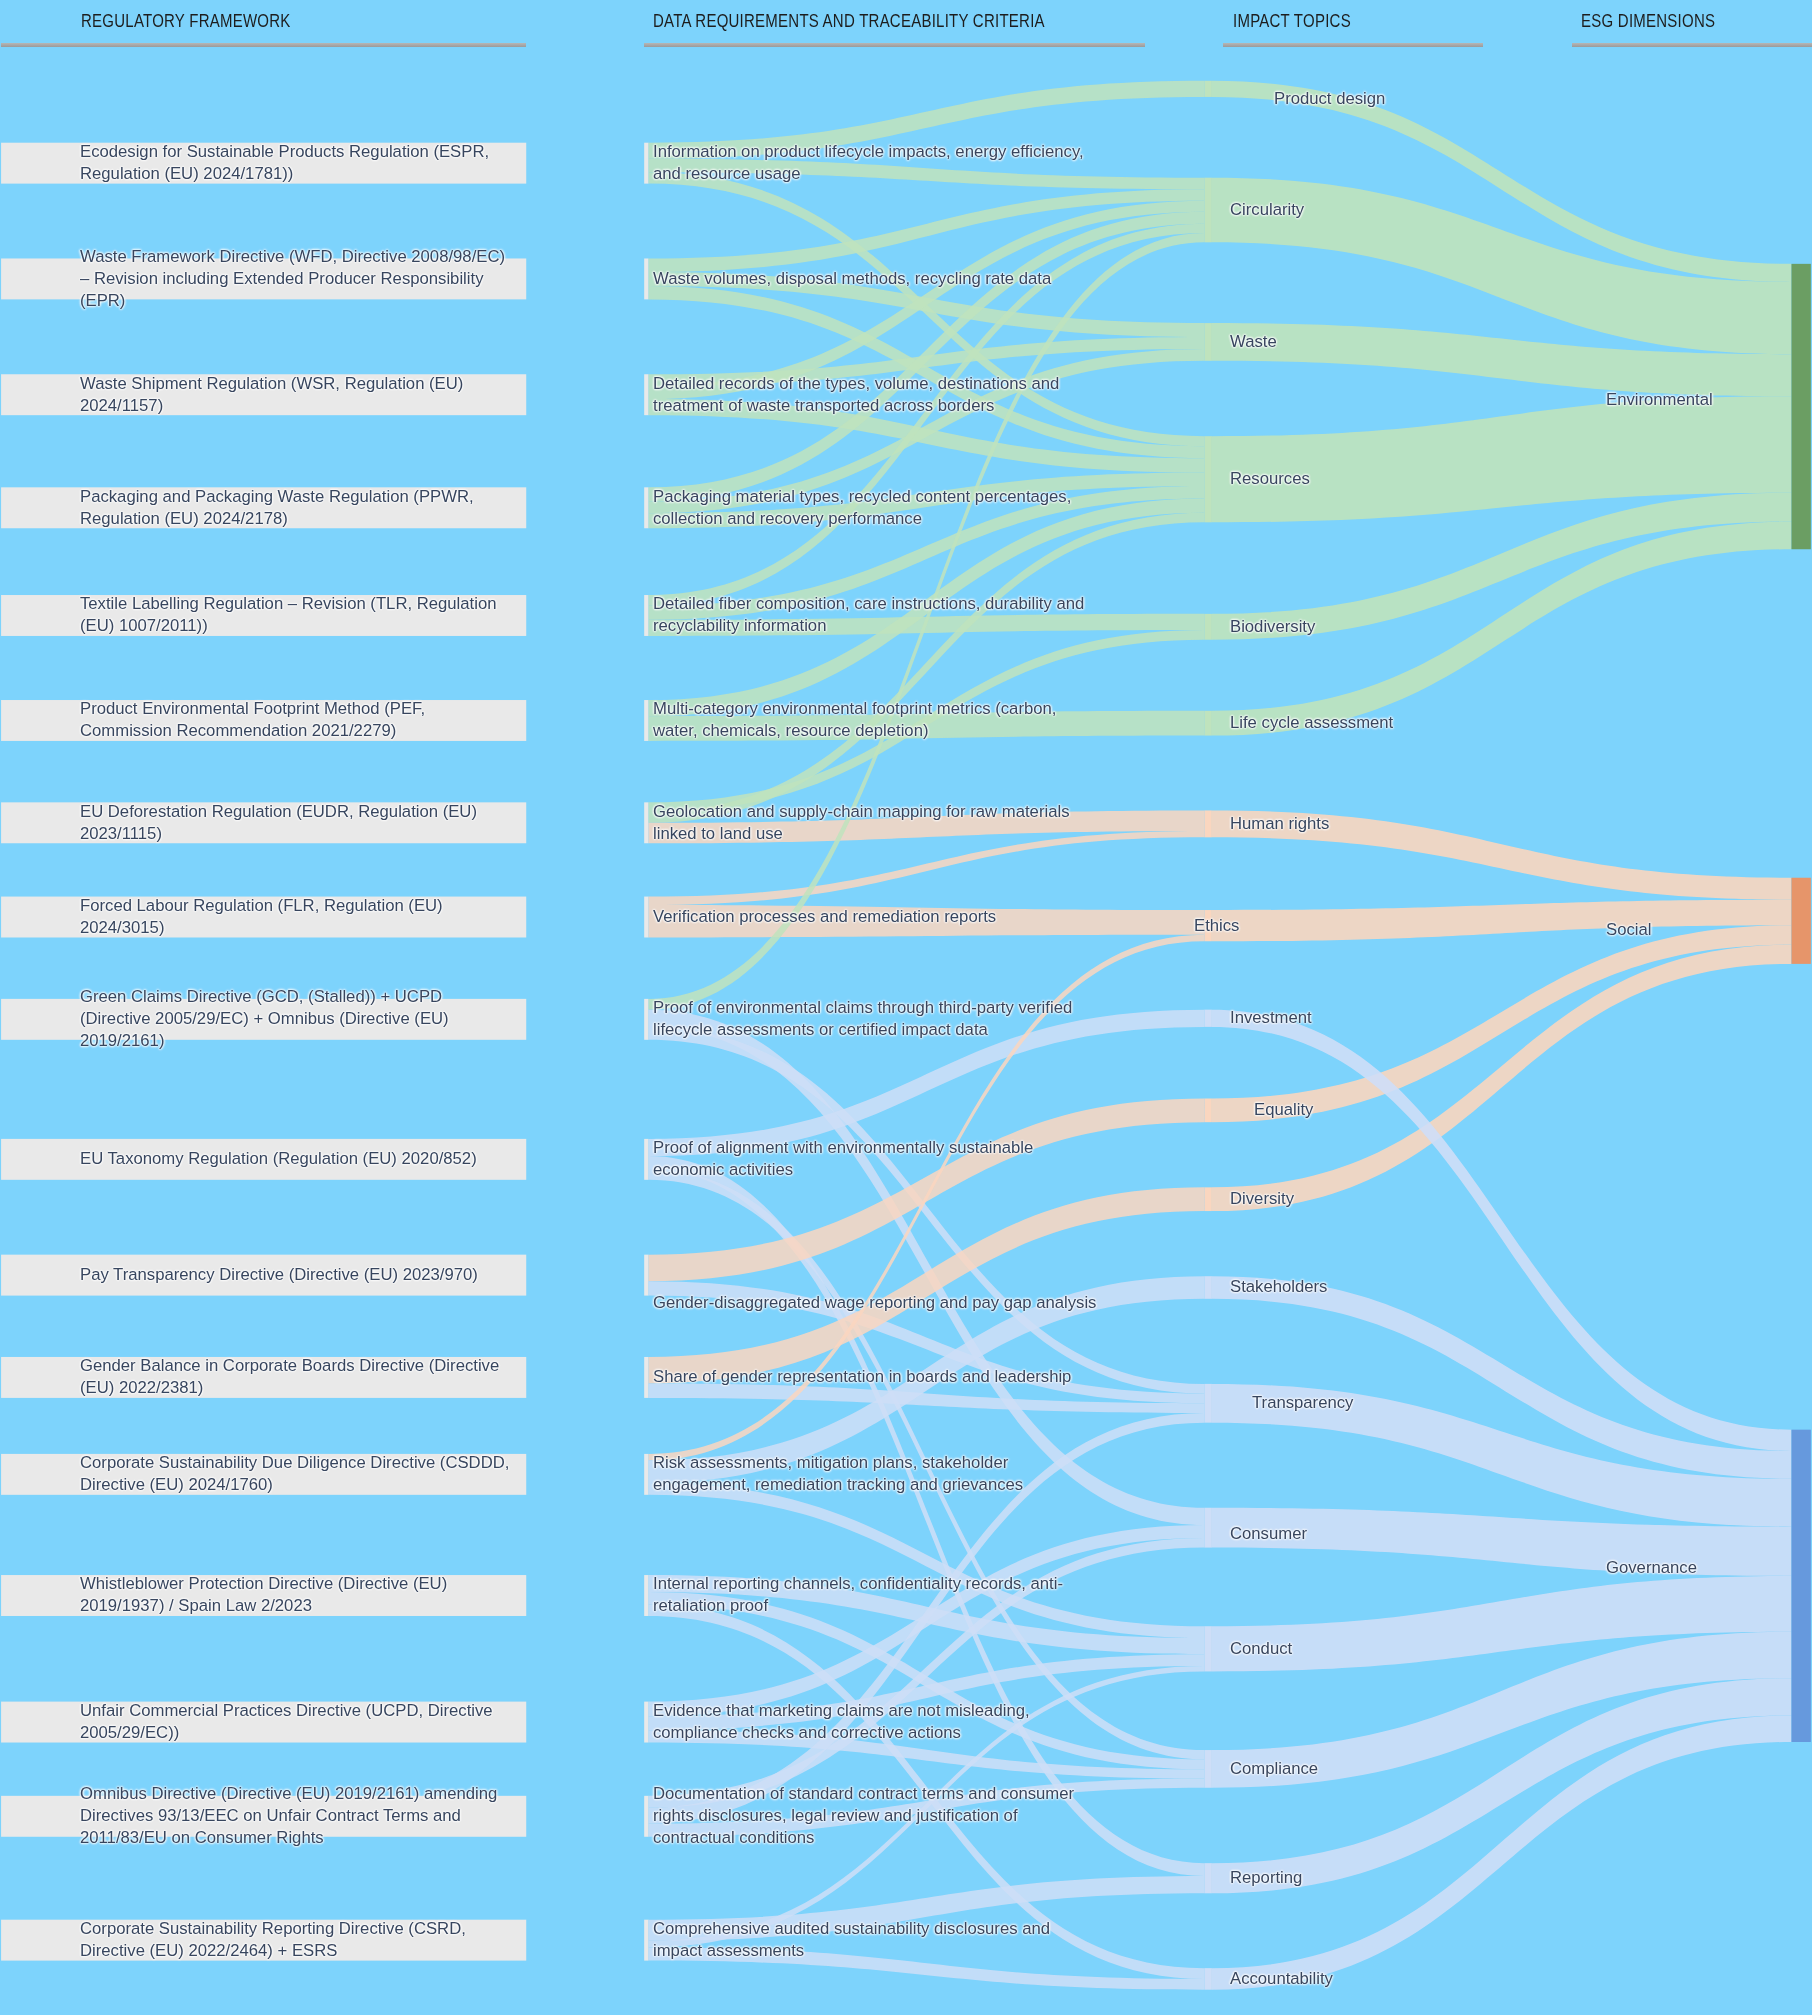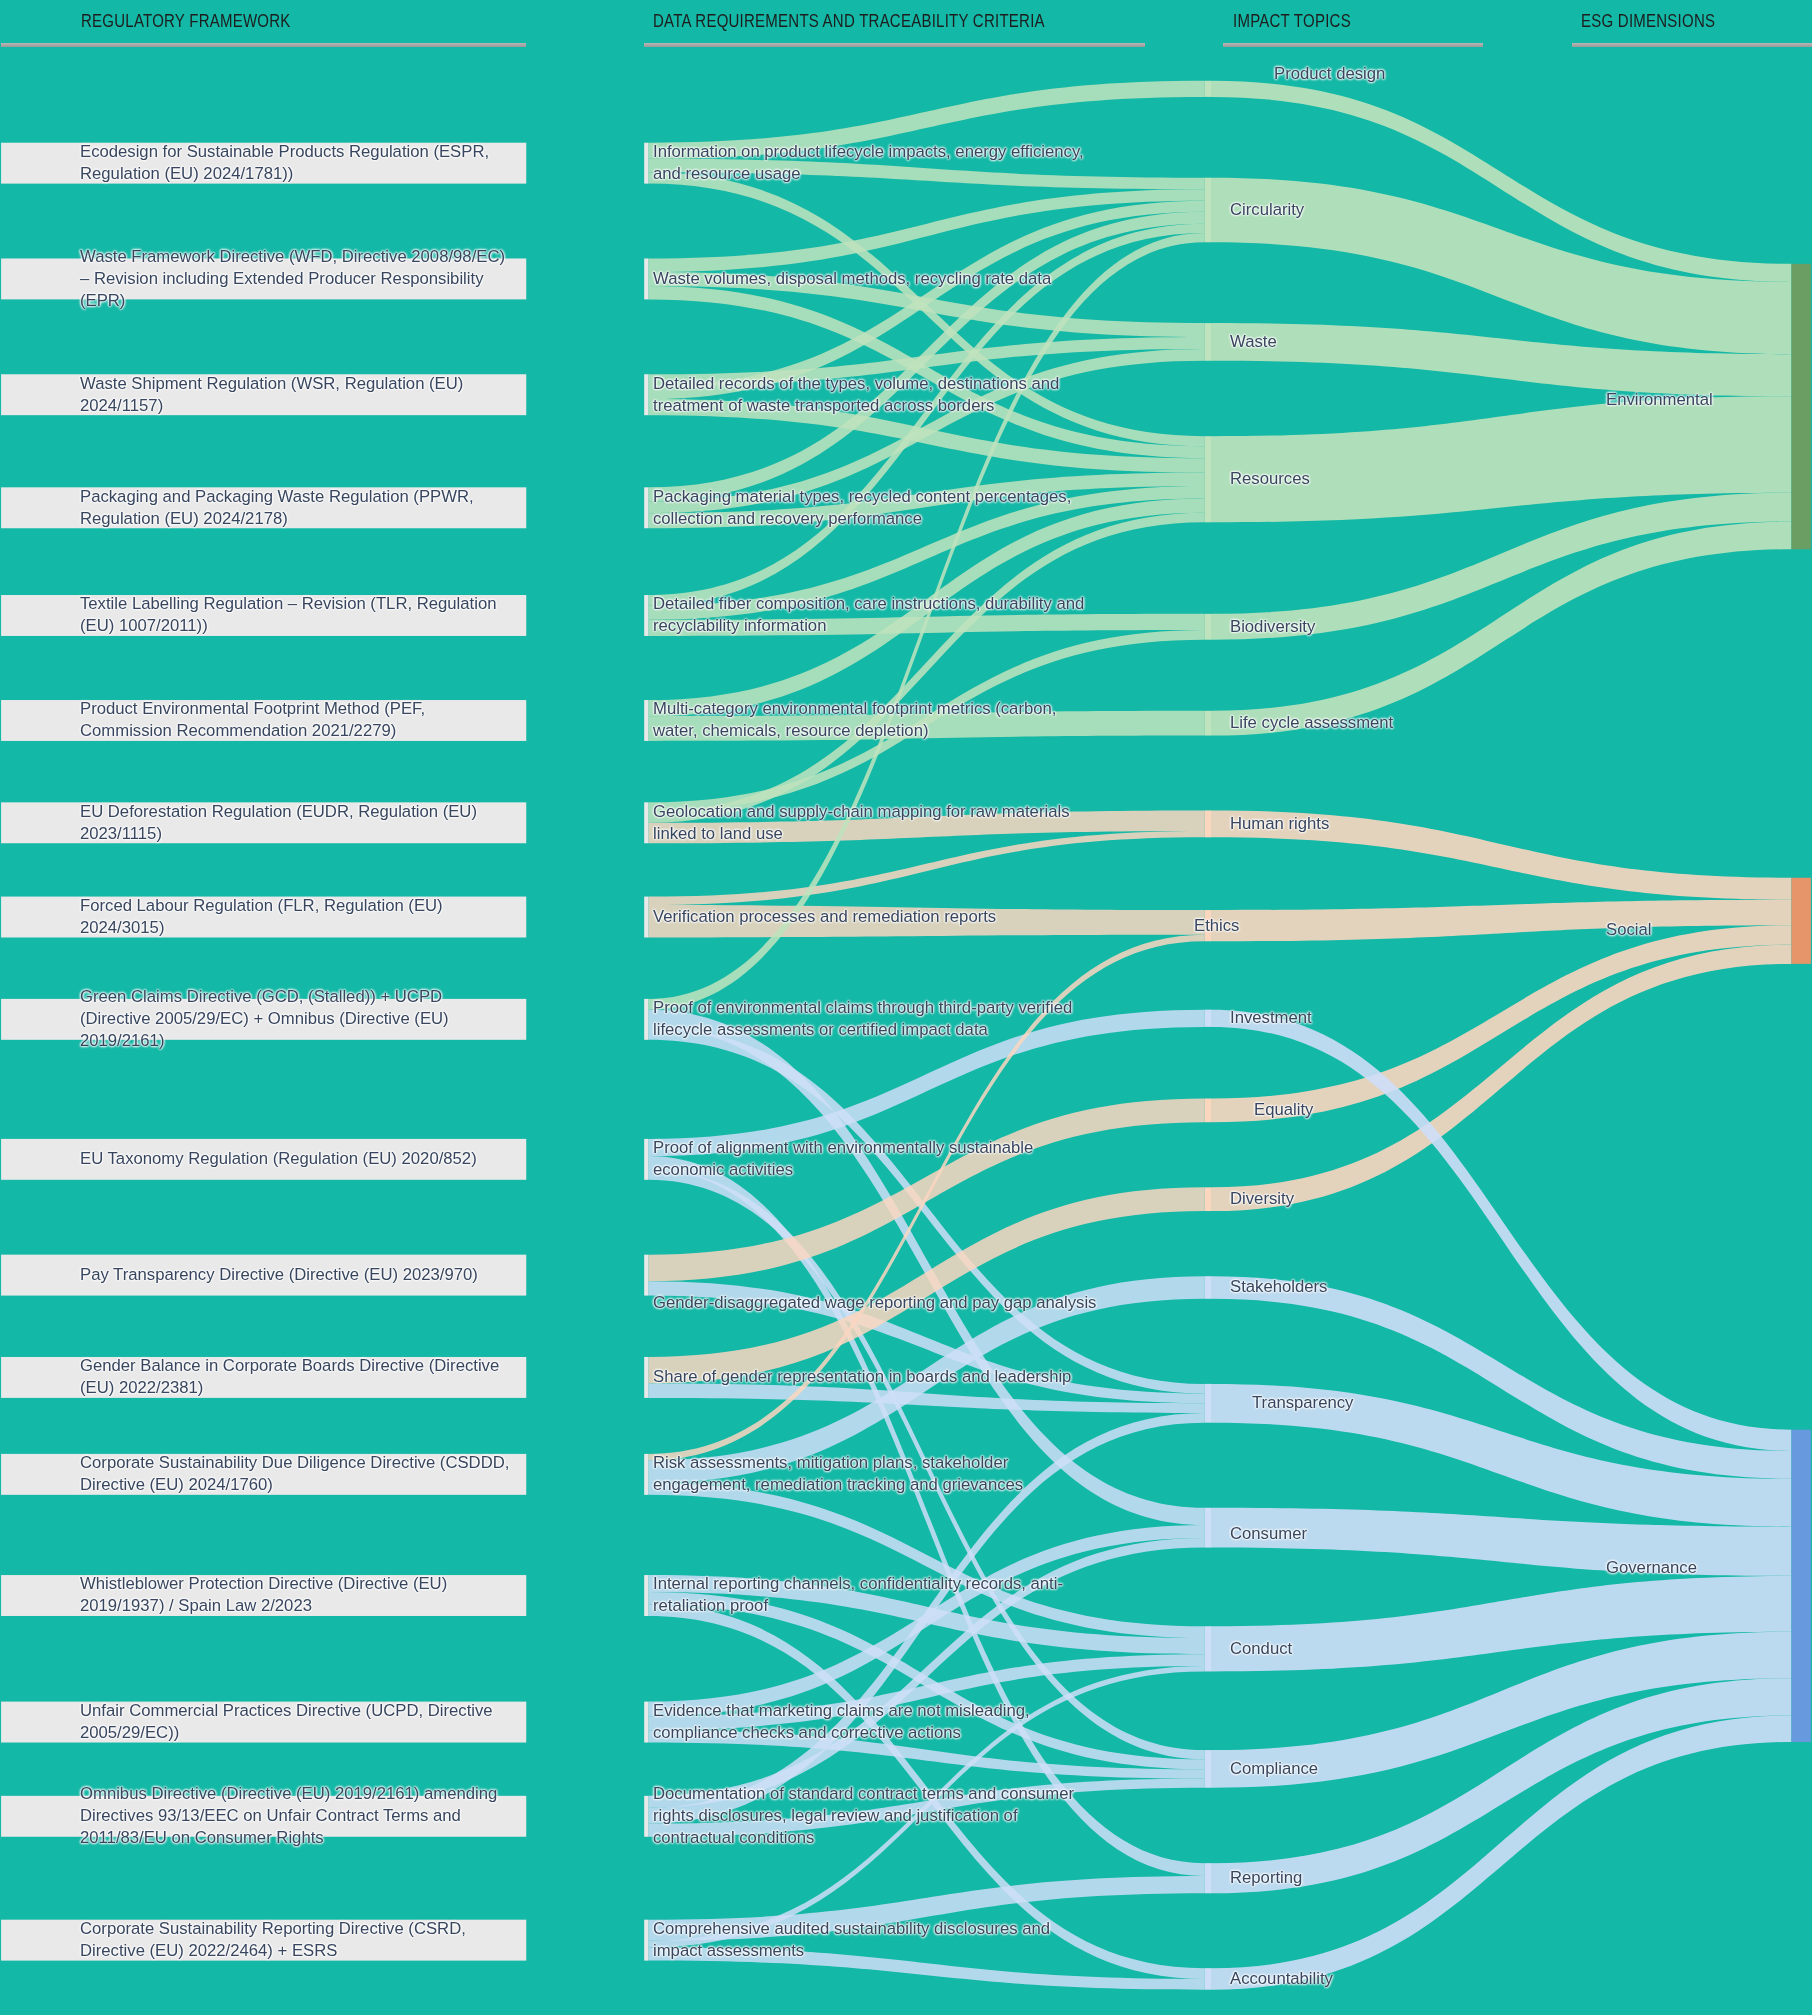--- a/index.html
+++ b/index.html
@@ -1,17 +1,17 @@
 <!DOCTYPE html>
 <html style="font-size:8.6px"><head>
 <meta charset="utf-8">
 <style>
   html,body{margin:0;padding:0;background:#ffffff;}
   body{font-family:"Liberation Sans", sans-serif;color:#3d4b63;}
-  #page{position:relative;width:1813px;height:2015px;background:#14b8a6;overflow:hidden;}
+  #page{position:relative;width:1813px;height:2015px;background:#7dd3fc;overflow:hidden;}
   #sankey-svg{position:absolute;left:0;top:0;width:1813px;height:2015px;}
   .col-header{position:absolute;font-size:18.3px;letter-spacing:0.3px;color:#1d1d1d;
               font-family:"Liberation Sans", sans-serif;white-space:nowrap;
               transform:scaleX(.82);transform-origin:left center;}
   .col-rule{position:absolute;height:3.8px;background:linear-gradient(#b6b6b6,#9a9a9a);}
   .node-label{position:absolute;font-size:16.7px;line-height:1.32;color:#37455e;
               font-family:"Liberation Sans", sans-serif;white-space:pre;
               text-shadow:0 0 2.7px #fff,0 0 2.7px #fff,0 0 2.7px #fff,0 0 2.2px #fff;}
   .node-label.wrap{white-space:normal;}
   .left-label{width:431px;}
@@ -250,21 +250,21 @@
       <div class="node-label wrap mid-label" style="left: 653px; top: 906px;">Verification processes and remediation reports</div>
       <div class="node-label wrap mid-label" style="left: 653px; top: 997px;">Proof of environmental claims through third-party verified lifecycle assessments or certified impact data</div>
       <div class="node-label wrap mid-label" style="left: 653px; top: 1137px;">Proof of alignment with environmentally sustainable economic activities</div>
       <div class="node-label wrap mid-label" style="left: 653px; top: 1264px; margin-top: 28px;">Gender-disaggregated wage reporting and pay gap analysis</div>
       <div class="node-label wrap mid-label" style="left: 653px; top: 1366px;">Share of gender representation in boards and leadership</div>
       <div class="node-label wrap mid-label" style="left: 653px; top: 1452px;">Risk assessments, mitigation plans, stakeholder engagement, remediation tracking and grievances</div>
       <div class="node-label wrap mid-label" style="left: 653px; top: 1573px;">Internal reporting channels, confidentiality records, anti-retaliation proof</div>
       <div class="node-label wrap mid-label" style="left: 653px; top: 1700px;">Evidence that marketing claims are not misleading, compliance checks and corrective actions</div>
       <div class="node-label wrap mid-label" style="left: 653px; top: 1783px;">Documentation of standard contract terms and consumer rights disclosures, legal review and justification of contractual conditions</div>
       <div class="node-label wrap mid-label" style="left: 653px; top: 1918px;">Comprehensive audited sustainability disclosures and impact assessments</div>
-      <div class="node-label topic-label" style="left: 1230px; top: 63px; padding-left: 44px;">Product design</div>
+      <div class="node-label topic-label" style="left: 1230px; top: 88px; padding-left: 44px;">Product design</div>
       <div class="node-label topic-label" style="left: 1230px; top: 199px;">Circularity</div>
       <div class="node-label topic-label" style="left: 1230px; top: 331px; text-align: right;">Waste</div>
       <div class="node-label topic-label" style="left: 1230px; top: 468px;">Resources</div>
       <div class="node-label topic-label" style="left: 1230px; top: 616px;">Biodiversity</div>
       <div class="node-label topic-label" style="left: 1230px; top: 712px;">Life cycle assessment</div>
       <div class="node-label topic-label" style="left: 1230px; top: 813px;">Human rights</div>
       <div class="node-label topic-label" style="left: 1194px; top: 915px;">Ethics</div>
       <div class="node-label topic-label" style="left: 1230px; top: 1007px;">Investment</div>
       <div class="node-label topic-label" style="left: 1230px; top: 1099px; padding-left: 24px;">Equality</div>
       <div class="node-label topic-label" style="left: 1230px; top: 1188px;">Diversity</div>

